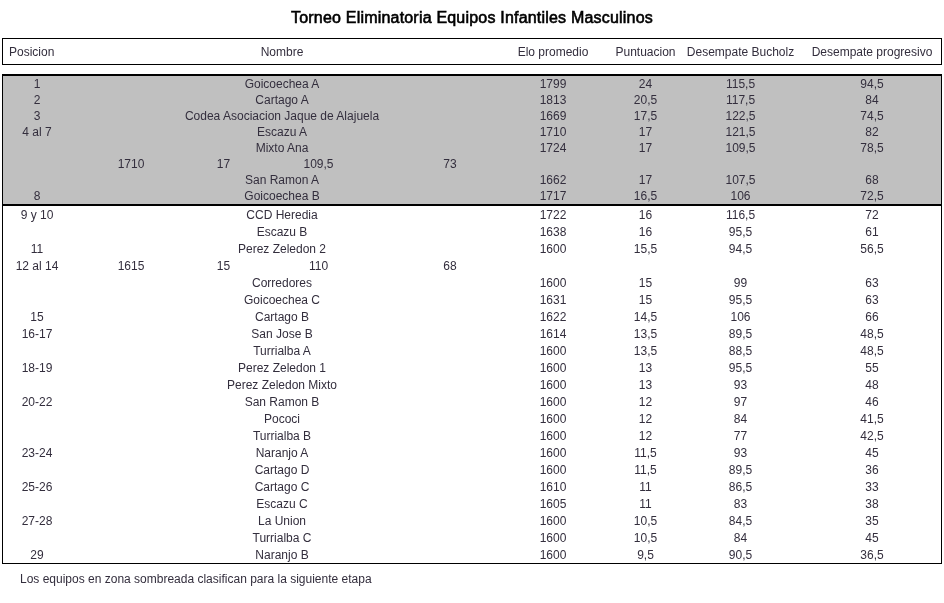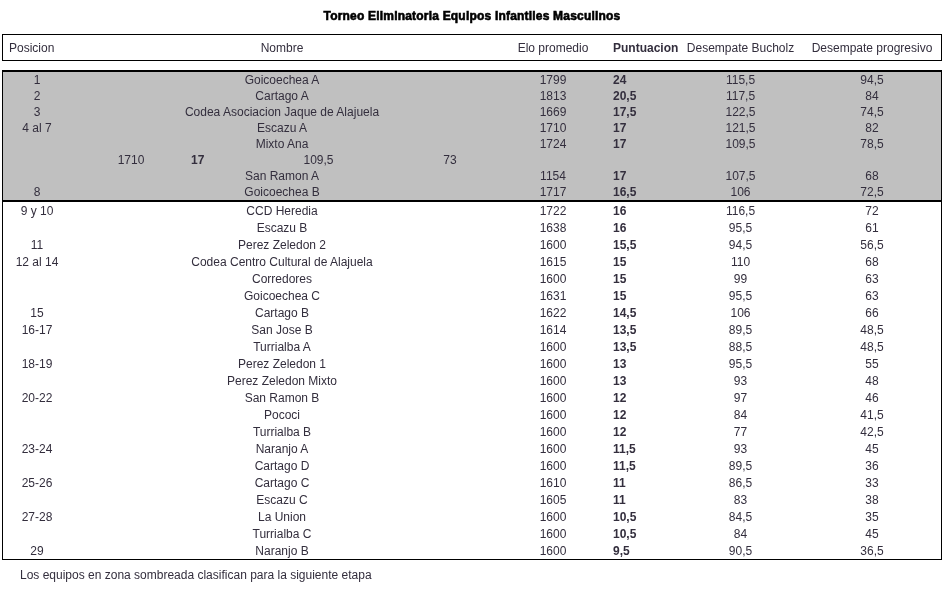--- a/index.html
+++ b/index.html
@@ -10,22 +10,22 @@
   *{box-sizing:border-box;}
   html,body{margin:0;padding:0;background:#ffffff;}
   body{
     width:944px;height:603px;overflow:hidden;
     font-family:"Liberation Sans", sans-serif;
     color:var(--text);
   }
   .page{position:relative;width:944px;height:603px;}
   .title{
     text-align:center;
-    font-size:12px;
-    font-weight:bold;
+    font-size:16px;
+    font-weight:normal;
     color:#000;
     margin:0;
     padding-top:9px;
     padding-bottom:11px;
     letter-spacing:0.2px;
     -webkit-text-stroke:0.6px #000;
   }
   .table-wrap{margin:0 2px;}
   .header-box{
     border:1px solid var(--border);
@@ -48,21 +48,21 @@
     align-items:center;
     height:17px;
     font-size:12px;
     line-height:12px;
   }
   .section-shaded .row{height:16px;}
   .cell{display:block;white-space:nowrap;overflow:visible;}
   .c-posicion{width:68px;text-align:center;}
   .c-nombre{flex:1;text-align:center;}
   .c-elo{width:120px;text-align:center;}
-  .c-puntuacion{width:65px;text-align:left;font-weight:bold;}
+  .c-puntuacion{width:65px;text-align:center;}
   .c-bucholz{width:125px;text-align:center;}
   .c-progresivo{width:138px;text-align:center;}
   .header-box .c-posicion{text-align:left;padding-left:6px;}
   .footer-note{
     font-size:12px;
     margin-top:8px;
     padding-left:20px;
   }
 </style>
 </head>
@@ -130,21 +130,21 @@
           <div class="row">
             <span class="cell c-posicion"></span>
             <span class="cell c-elo">1710</span>
             <span class="cell c-puntuacion">17</span>
             <span class="cell c-bucholz">109,5</span>
             <span class="cell c-progresivo">73</span>
           </div>
           <div class="row">
             <span class="cell c-posicion"></span>
             <span class="cell c-nombre">San Ramon A</span>
-            <span class="cell c-elo">1154</span>
+            <span class="cell c-elo">1662</span>
             <span class="cell c-puntuacion">17</span>
             <span class="cell c-bucholz">107,5</span>
             <span class="cell c-progresivo">68</span>
           </div>
           <div class="row">
             <span class="cell c-posicion">8</span>
             <span class="cell c-nombre">Goicoechea B</span>
             <span class="cell c-elo">1717</span>
             <span class="cell c-puntuacion">16,5</span>
             <span class="cell c-bucholz">106</span>
@@ -171,21 +171,20 @@
           <div class="row">
             <span class="cell c-posicion">11</span>
             <span class="cell c-nombre">Perez Zeledon 2</span>
             <span class="cell c-elo">1600</span>
             <span class="cell c-puntuacion">15,5</span>
             <span class="cell c-bucholz">94,5</span>
             <span class="cell c-progresivo">56,5</span>
           </div>
           <div class="row">
             <span class="cell c-posicion">12 al 14</span>
-            <span class="cell c-nombre">Codea Centro Cultural de Alajuela</span>
             <span class="cell c-elo">1615</span>
             <span class="cell c-puntuacion">15</span>
             <span class="cell c-bucholz">110</span>
             <span class="cell c-progresivo">68</span>
           </div>
           <div class="row">
             <span class="cell c-posicion"></span>
             <span class="cell c-nombre">Corredores</span>
             <span class="cell c-elo">1600</span>
             <span class="cell c-puntuacion">15</span>

